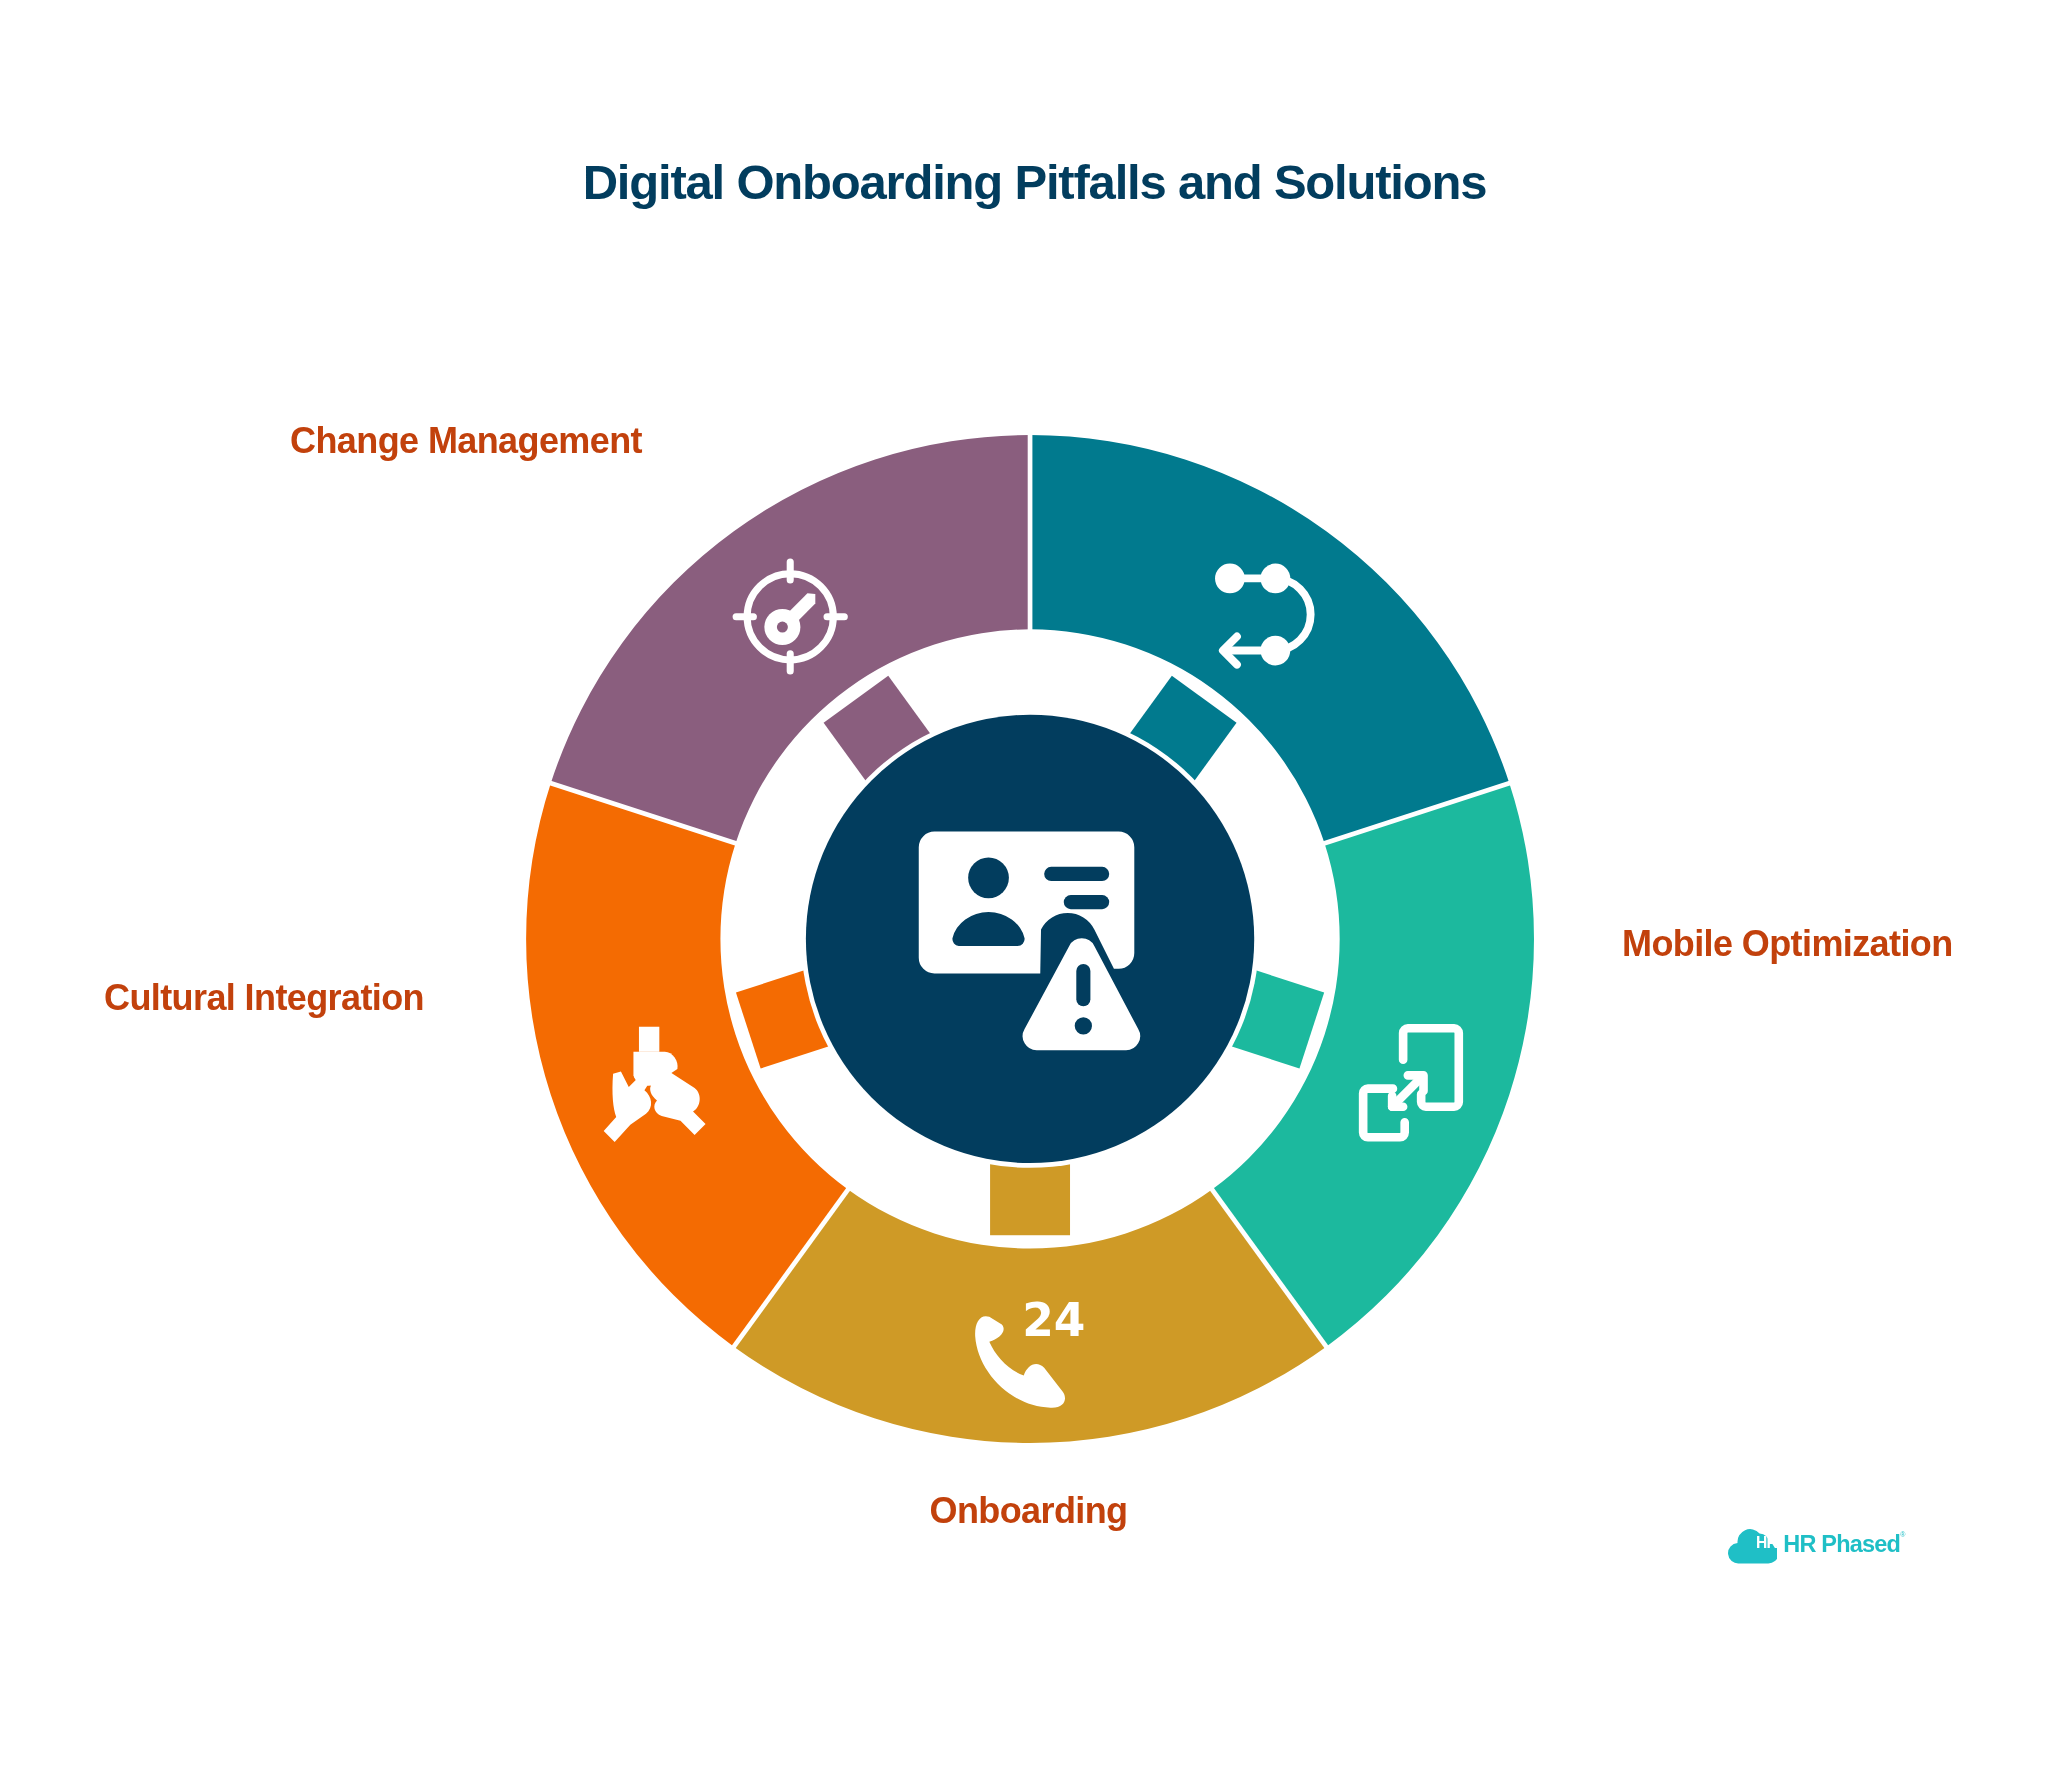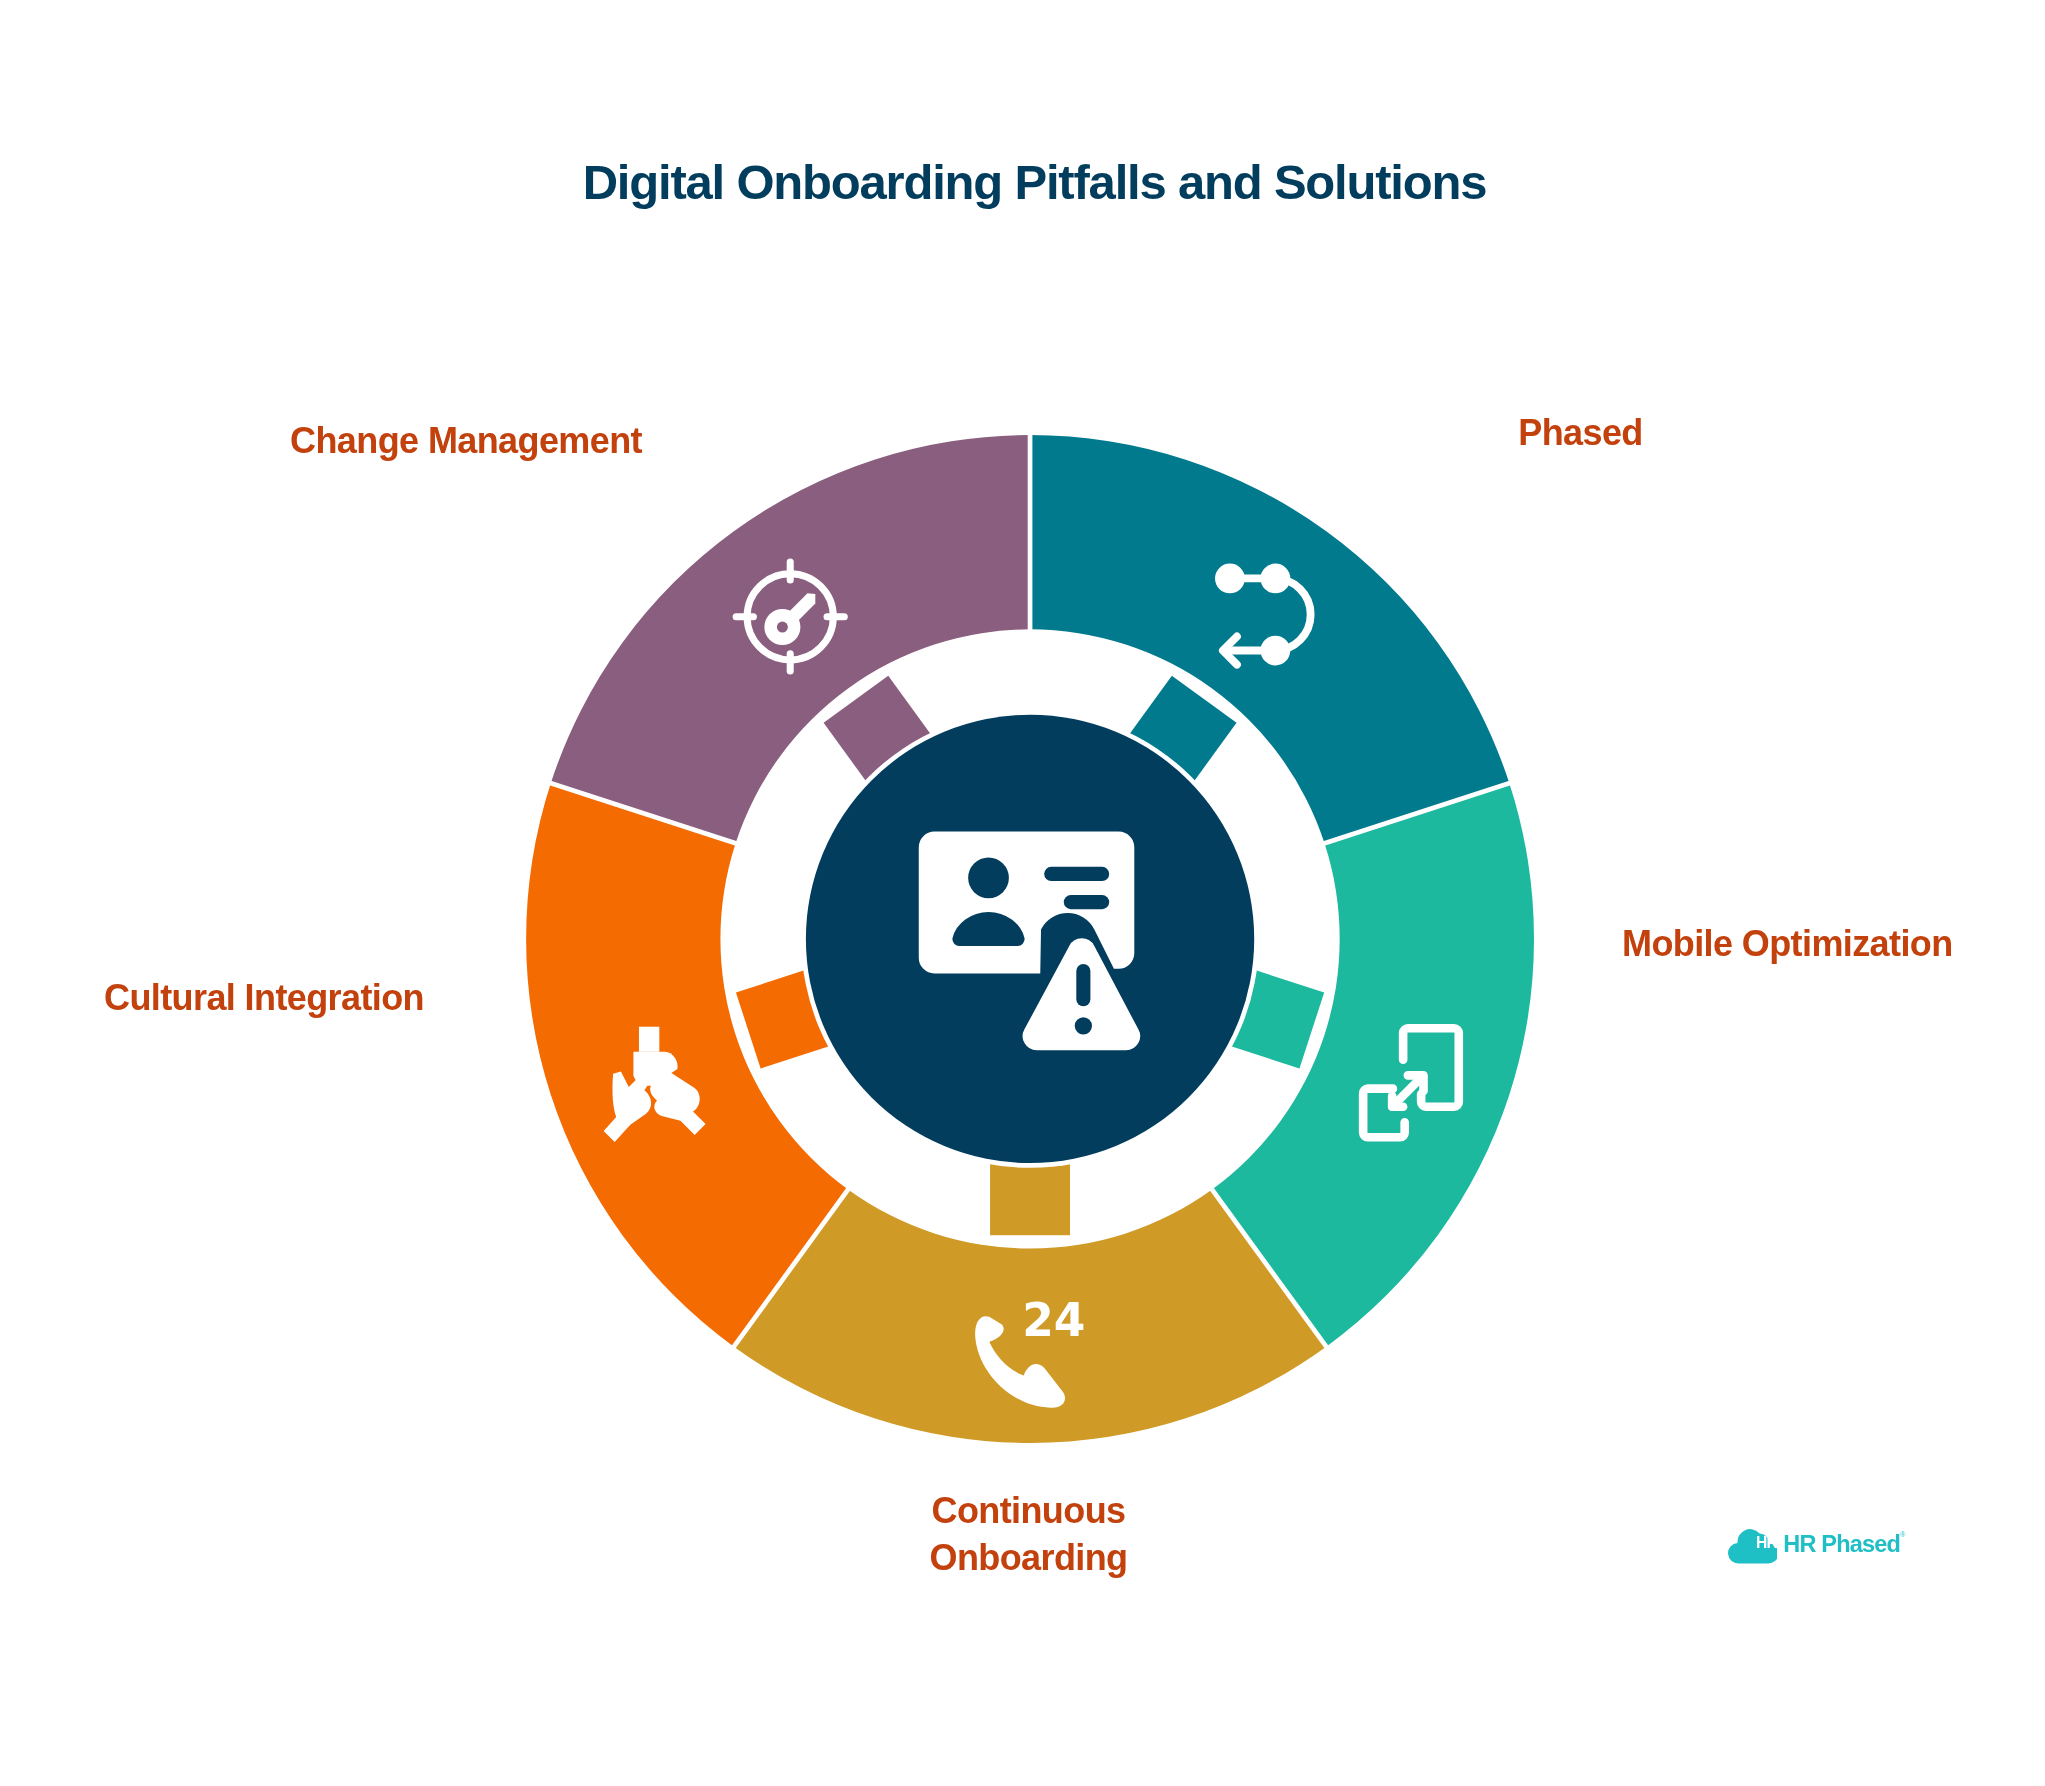--- a/index.html
+++ b/index.html
@@ -118,27 +118,25 @@
     <path d="M 808 1342 h 40 c 10 0 18 12 16 22 l -30 20 c -10 4 -24 -2 -26 -12 Z"></path>
     <path d="M 782 1370 l 10 -3 l 10 20 l 22 -22 c 4 -4 12 -2 12 4 l -14 22 c 10 8 12 22 2 30 l -20 14 l -20 22 l -14 -14 l 16 -18 c -4 -10 -6 -30 -4 -55 Z"></path>
     <path d="M 830 1386 c 0 -10 10 -22 22 -20 l 34 22 c 10 8 8 24 -2 30 l 16 16 l -14 14 l -18 -18 l -24 -6 c -10 -4 -12 -14 -6 -20 c -8 -6 -10 -14 -8 -18 Z"></path>
   </g>
 </svg>
 
 <div id="lbl-change" class="label center">
   <span>Change Management</span>
 </div>
 <div id="lbl-phased" class="label center">
-  <span>Phased</span>
 </div>
 <div id="lbl-mobile" class="label">
   <span>Mobile Optimization</span>
 </div>
 <div id="lbl-continuous" class="label center">
-  <span>Continuous</span>
   <span>Onboarding</span>
 </div>
 <div id="lbl-cultural" class="label">
   <span>Cultural Integration</span>
 </div>
 
 <div class="logo">
   <div class="logo-cloud">
     <svg width="49" height="41" viewBox="0 0 62 52">
       <path d="M 14 50 a 13 13 0 0 1 -2 -26 a 16 16 0 0 1 28 -12 a 12 12 0 0 1 12 12 a 13 13 0 0 1 -2 26 Z" fill="#1FBFC6"></path>

